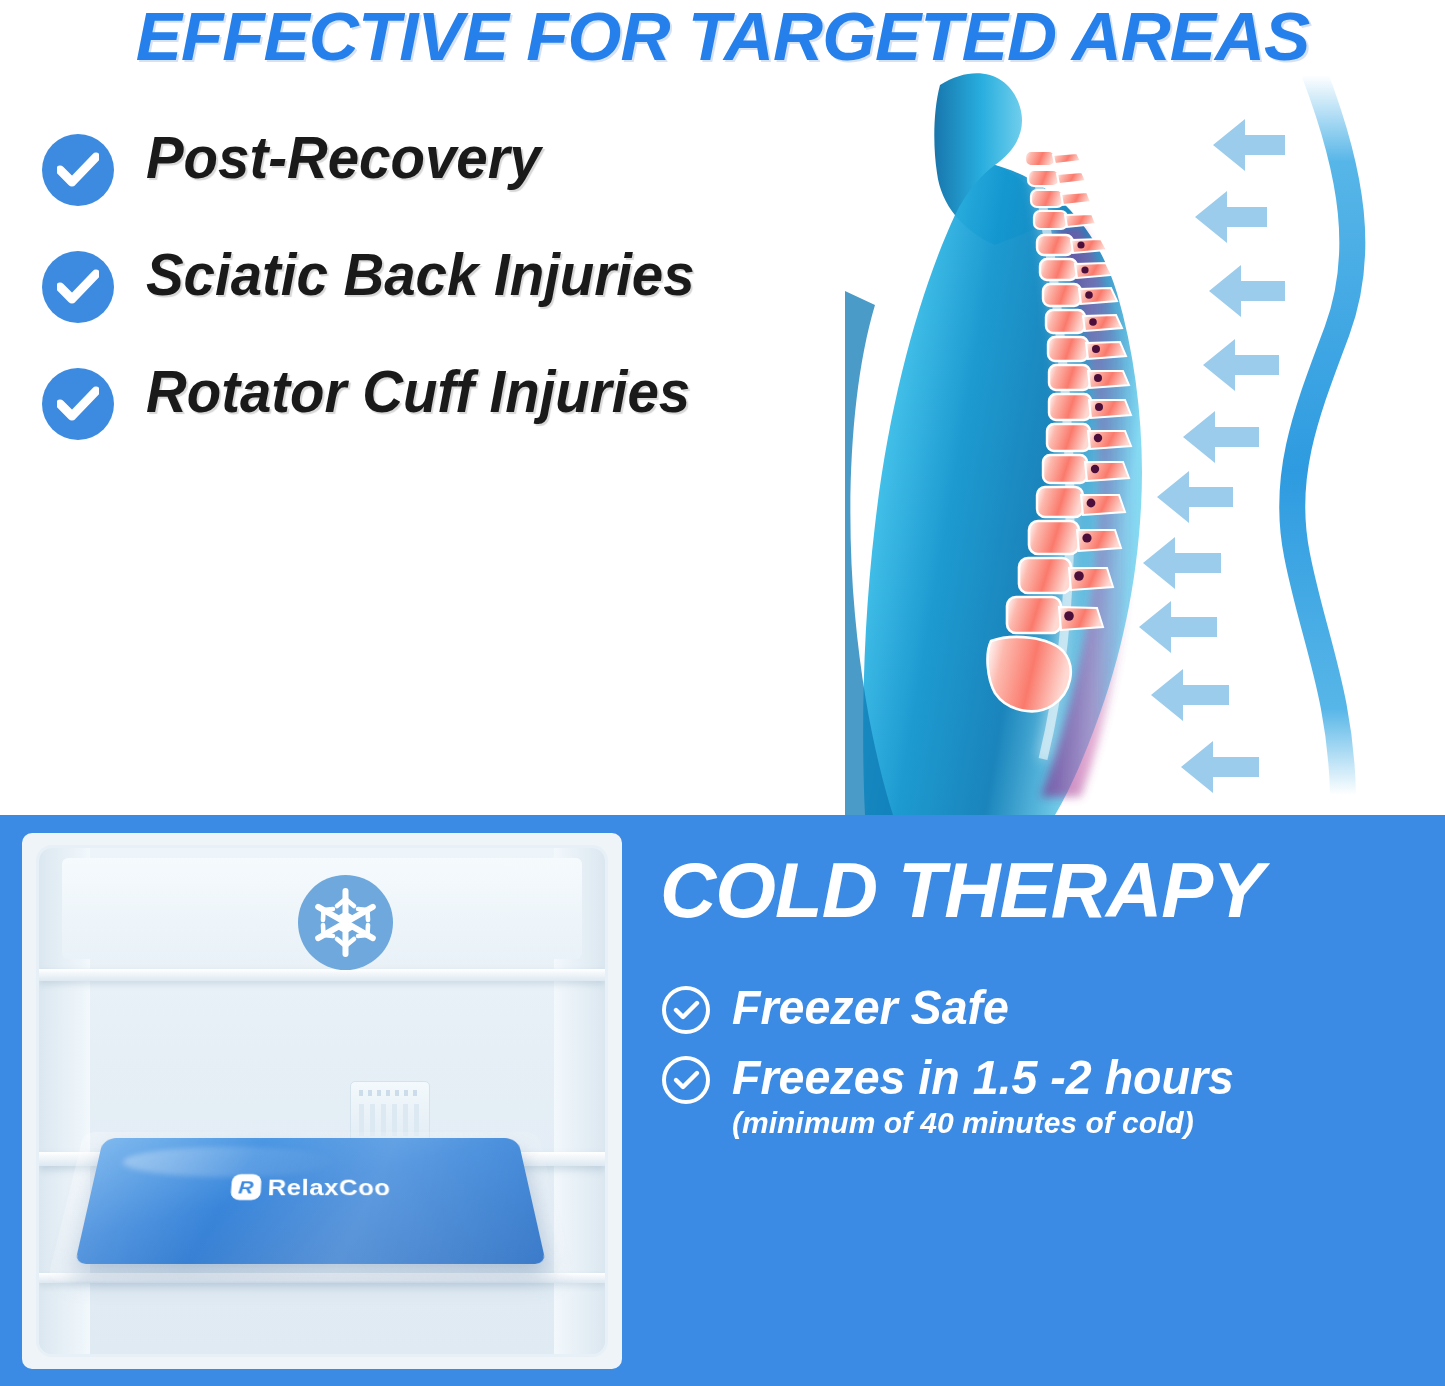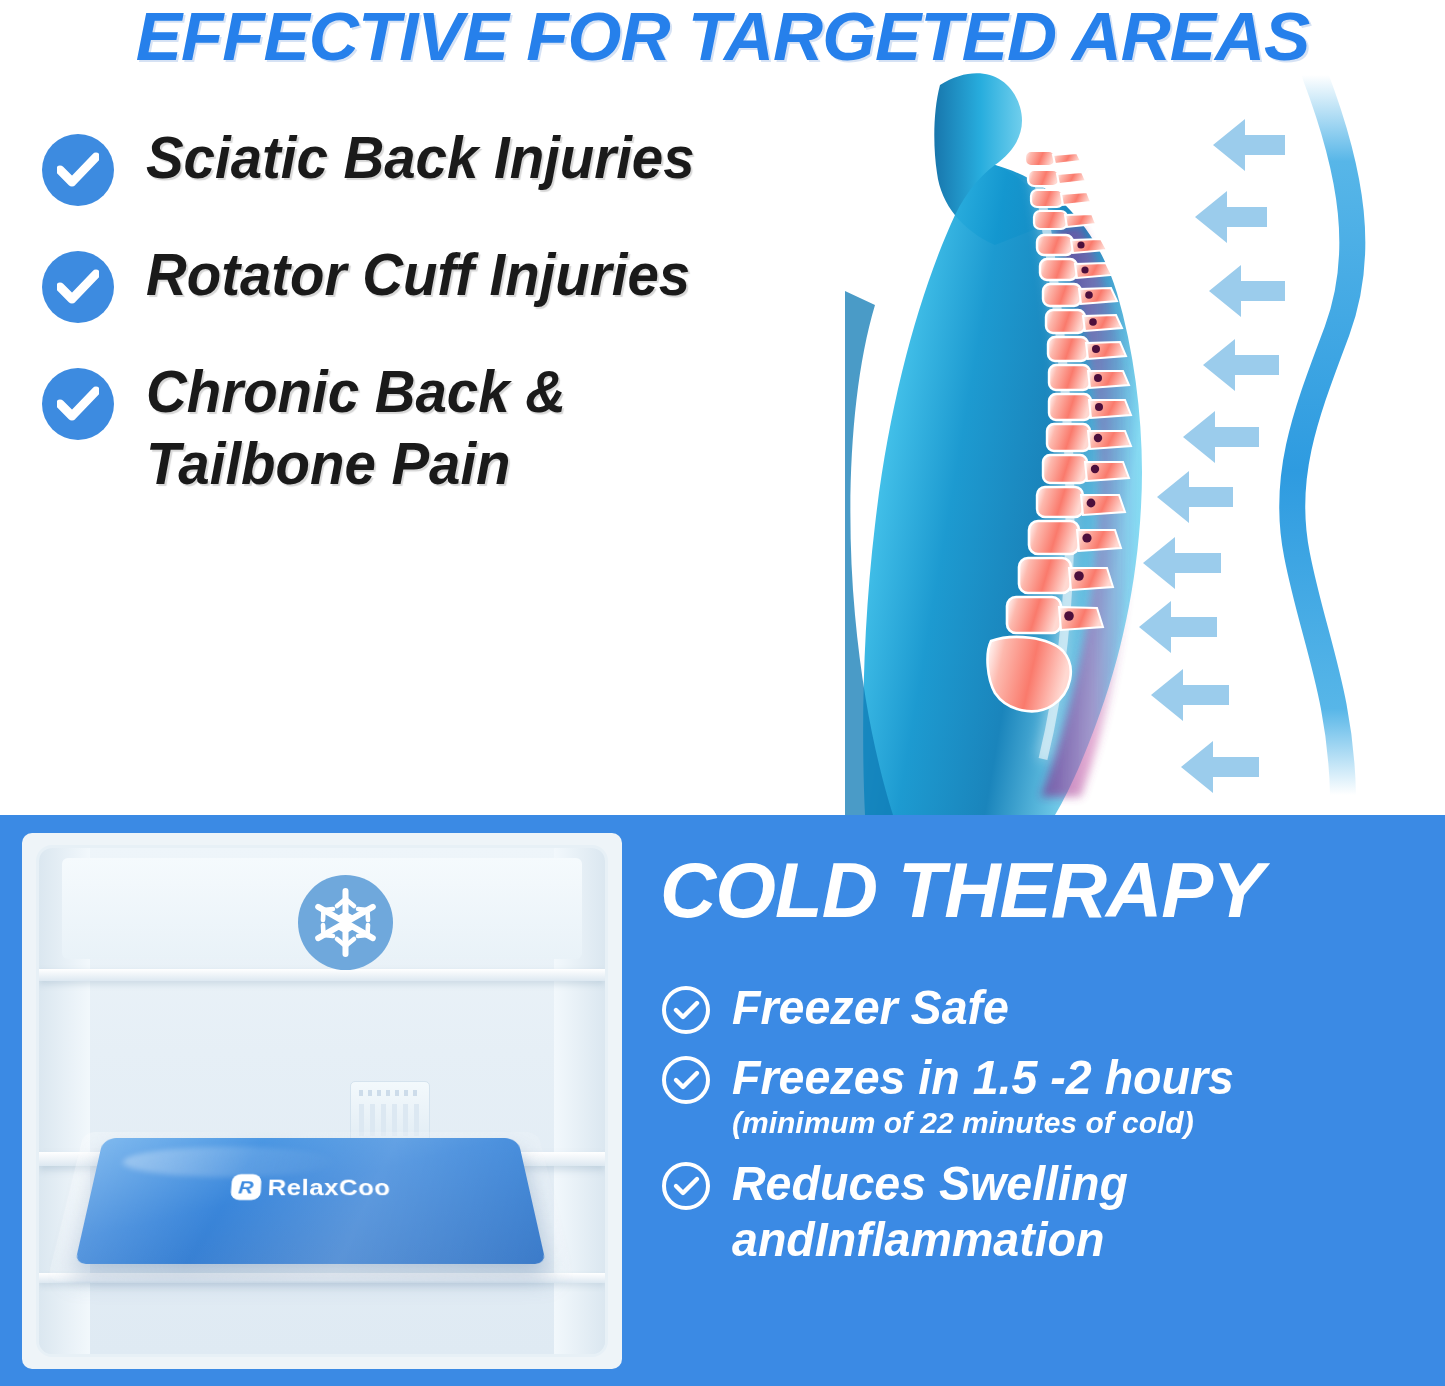--- a/index.html
+++ b/index.html
@@ -145,47 +145,47 @@
 
 <div id="page">
 
   <div id="top-section">
 
     <div id="headline">EFFECTIVE FOR TARGETED AREAS</div>
 
     <div id="benefit-list">
 
 
+      <div class="benefit-row">
+        <span class="check-badge">
+          <svg width="42" height="36" viewBox="0 0 42 36">
+              <path d="M3 18 L15 30 L39 5" fill="none" stroke="#ffffff" stroke-width="9" stroke-linecap="round" stroke-linejoin="round"></path>
+            </svg>
+        </span>
+        <span class="benefit-text">Post-Recovery</span>
+      </div>
 
       <div class="benefit-row">
         <span class="check-badge">
           <svg width="42" height="36" viewBox="0 0 42 36">
               <path d="M3 18 L15 30 L39 5" fill="none" stroke="#ffffff" stroke-width="9" stroke-linecap="round" stroke-linejoin="round"></path>
             </svg>
         </span>
         <span class="benefit-text">Sciatic Back Injuries</span>
       </div>
 
       <div class="benefit-row">
         <span class="check-badge">
           <svg width="42" height="36" viewBox="0 0 42 36">
               <path d="M3 18 L15 30 L39 5" fill="none" stroke="#ffffff" stroke-width="9" stroke-linecap="round" stroke-linejoin="round"></path>
             </svg>
         </span>
         <span class="benefit-text">Rotator Cuff Injuries</span>
       </div>
 
-      <div class="benefit-row tall">
-        <span class="check-badge">
-          <svg width="42" height="36" viewBox="0 0 42 36">
-              <path d="M3 18 L15 30 L39 5" fill="none" stroke="#ffffff" stroke-width="9" stroke-linecap="round" stroke-linejoin="round"></path>
-            </svg>
-        </span>
-        <span class="benefit-text"><span>Chronic Back &amp;</span><span class="l2">Tailbone Pain</span></span>
-      </div>
 
     </div>
 
     <div id="spine-illustration">
       <svg width="600" height="760" viewBox="0 0 600 760">
         <defs>
           <linearGradient id="bodyGrad" x1="0" y1="0" x2="1" y2="0.4">
             <stop offset="0%" stop-color="#BEEAF8"></stop>
             <stop offset="18%" stop-color="#3FC3EC"></stop>
             <stop offset="45%" stop-color="#1195CE"></stop>
@@ -420,29 +420,20 @@
         </div>
 
         <div class="feat-row">
           <span class="feat-icon">
             <svg width="52" height="52" viewBox="0 0 52 52">
                 <circle cx="26" cy="26" r="22" fill="none" stroke="#ffffff" stroke-width="4"></circle>
                 <path d="M16 26 L23 33 L37 19" fill="none" stroke="#ffffff" stroke-width="4.4" stroke-linecap="round" stroke-linejoin="round"></path>
               </svg>
           </span>
           <div class="feat-main">Freezes in 1.5 -2 hours</div>
-          <div class="feat-sub">(minimum of 22 minutes of cold)</div>
+          <div class="feat-sub">(minimum of 40 minutes of cold)</div>
         </div>
 
-        <div class="feat-row">
-          <span class="feat-icon">
-            <svg width="52" height="52" viewBox="0 0 52 52">
-                <circle cx="26" cy="26" r="22" fill="none" stroke="#ffffff" stroke-width="4"></circle>
-                <path d="M16 26 L23 33 L37 19" fill="none" stroke="#ffffff" stroke-width="4.4" stroke-linecap="round" stroke-linejoin="round"></path>
-              </svg>
-          </span>
-          <div class="feat-main"><span>Reduces Swelling</span><span class="wrap2">andInflammation</span></div>
-        </div>
 
       </div>
     </div>
   </div>
 </div>
 
 </body></html>

